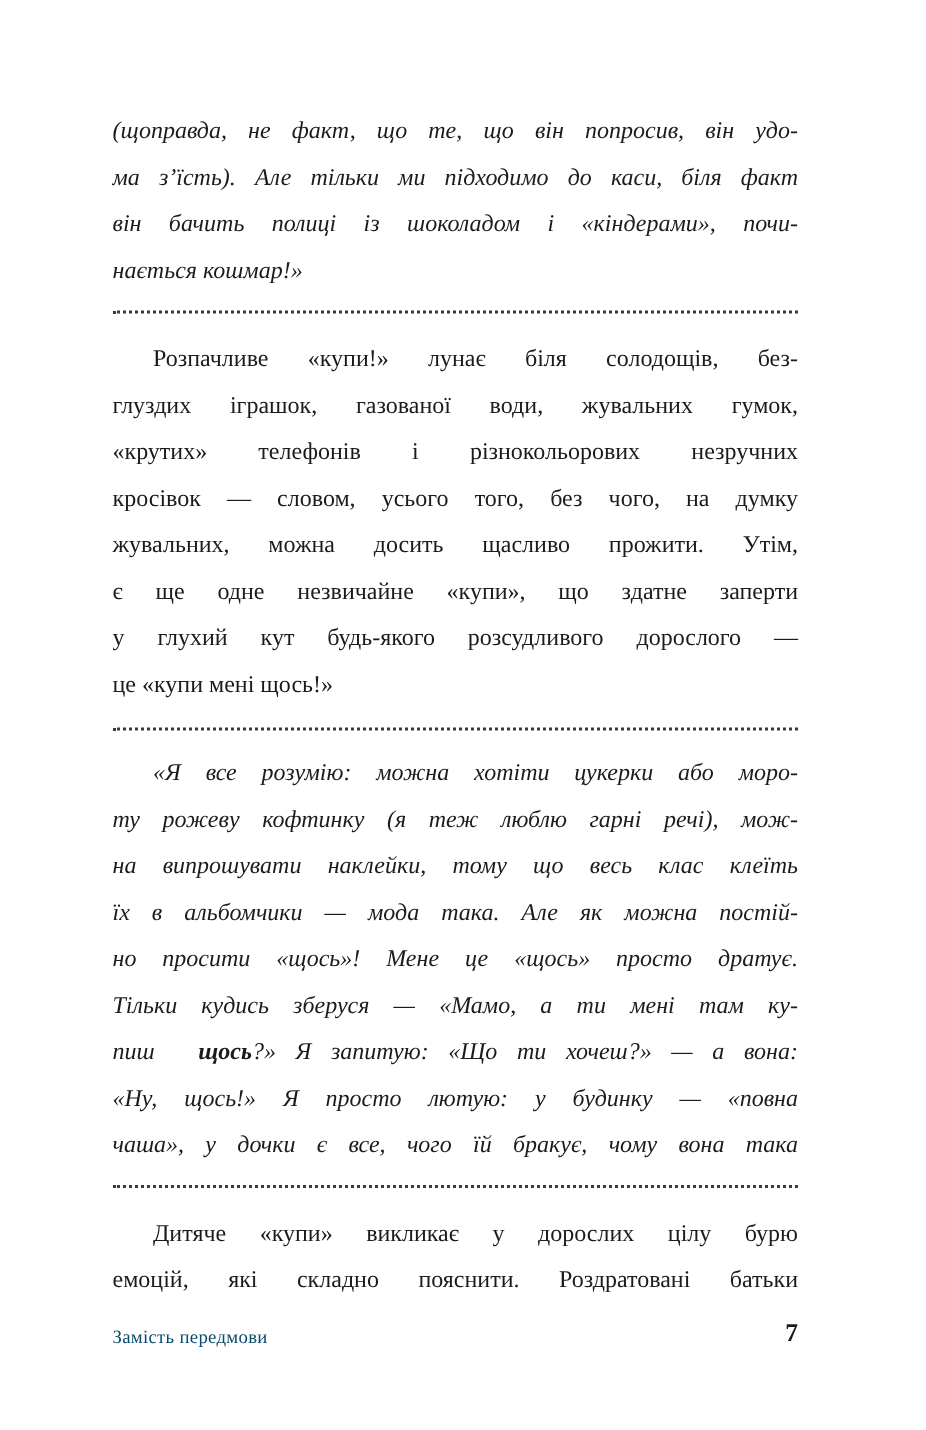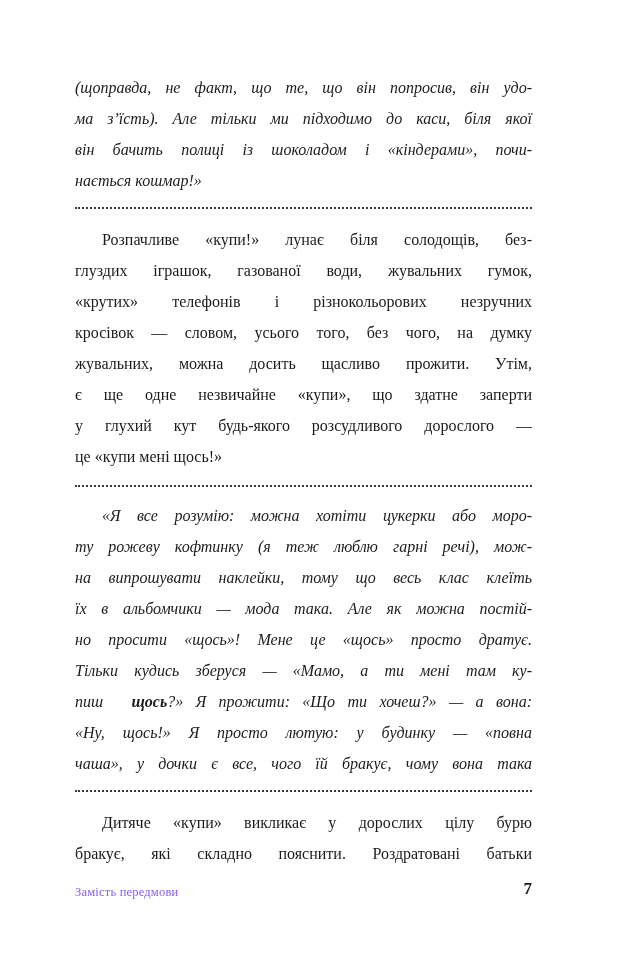--- a/index.html
+++ b/index.html
@@ -51,38 +51,38 @@
     .footer {
       position: absolute;
       left: 75px;
       top: 882px;
       width: 457px;
       font-family: "Liberation Serif", "DejaVu Serif", serif;
     }
     .footer .section {
       font-size: 12.5px;
       letter-spacing: 0.2px;
-      color: #8b5cf6;
+      color: #0c4a6e;
     }
     .footer .pagenum {
       position: absolute;
       right: 0;
       top: -3px;
       font-size: 17px;
       font-weight: bold;
     }
   </style>
 </head>
 <body>
 
 <div class="page">
 
   <p class="para italic">
     <span class="ln">(щоправда, не факт, що те, що він попросив, він удо-</span>
-    <span class="ln">ма з’їсть). Але тільки ми підходимо до каси, біля якої</span>
+    <span class="ln">ма з’їсть). Але тільки ми підходимо до каси, біля факт</span>
     <span class="ln">він бачить полиці із шоколадом і «кіндерами», почи-</span>
     <span class="ln last">нається кошмар!»</span>
   </p>
 
   <div style="height:11px"></div>
   <hr class="sep">
   <div style="height:15px"></div>
 
   <p class="para indent-first">
     <span class="ln">Розпачливе «купи!» лунає біля солодощів, без-</span>
@@ -99,31 +99,31 @@
   <hr class="sep">
   <div style="height:13px"></div>
 
   <p class="para italic indent-first">
     <span class="ln">«Я все розумію: можна хотіти цукерки або моро-</span>
     <span class="ln">ту рожеву кофтинку (я теж люблю гарні речі), мож-</span>
     <span class="ln">на випрошувати наклейки, тому що весь клас клеїть</span>
     <span class="ln">їх в альбомчики — мода така. Але як можна постій-</span>
     <span class="ln">но просити «щось»! Мене це «щось» просто дратує.</span>
     <span class="ln">Тільки кудись зберуся — «Мамо, а ти мені там ку-</span>
-    <span class="ln"><span>пиш </span><b class="em">щось</b><span>?» Я прожити: «Що ти хочеш?» — а вона:</span></span>
+    <span class="ln"><span>пиш </span><b class="em">щось</b><span>?» Я запитую: «Що ти хочеш?» — а вона:</span></span>
     <span class="ln">«Ну, щось!» Я просто лютую: у будинку — «повна</span>
     <span class="ln">чаша», у дочки є все, чого їй бракує, чому вона така</span>
   </p>
 
   <div style="height:11px"></div>
   <hr class="sep">
   <div style="height:15px"></div>
 
   <p class="para indent-first">
     <span class="ln">Дитяче «купи» викликає у дорослих цілу бурю</span>
-    <span class="ln">бракує, які складно пояснити. Роздратовані батьки</span>
+    <span class="ln">емоцій, які складно пояснити. Роздратовані батьки</span>
   </p>
 </div>
 
 <div class="footer">
   <span class="section">Замість передмови</span>
   <span class="pagenum">7</span>
 </div>
 
 </body></html>

